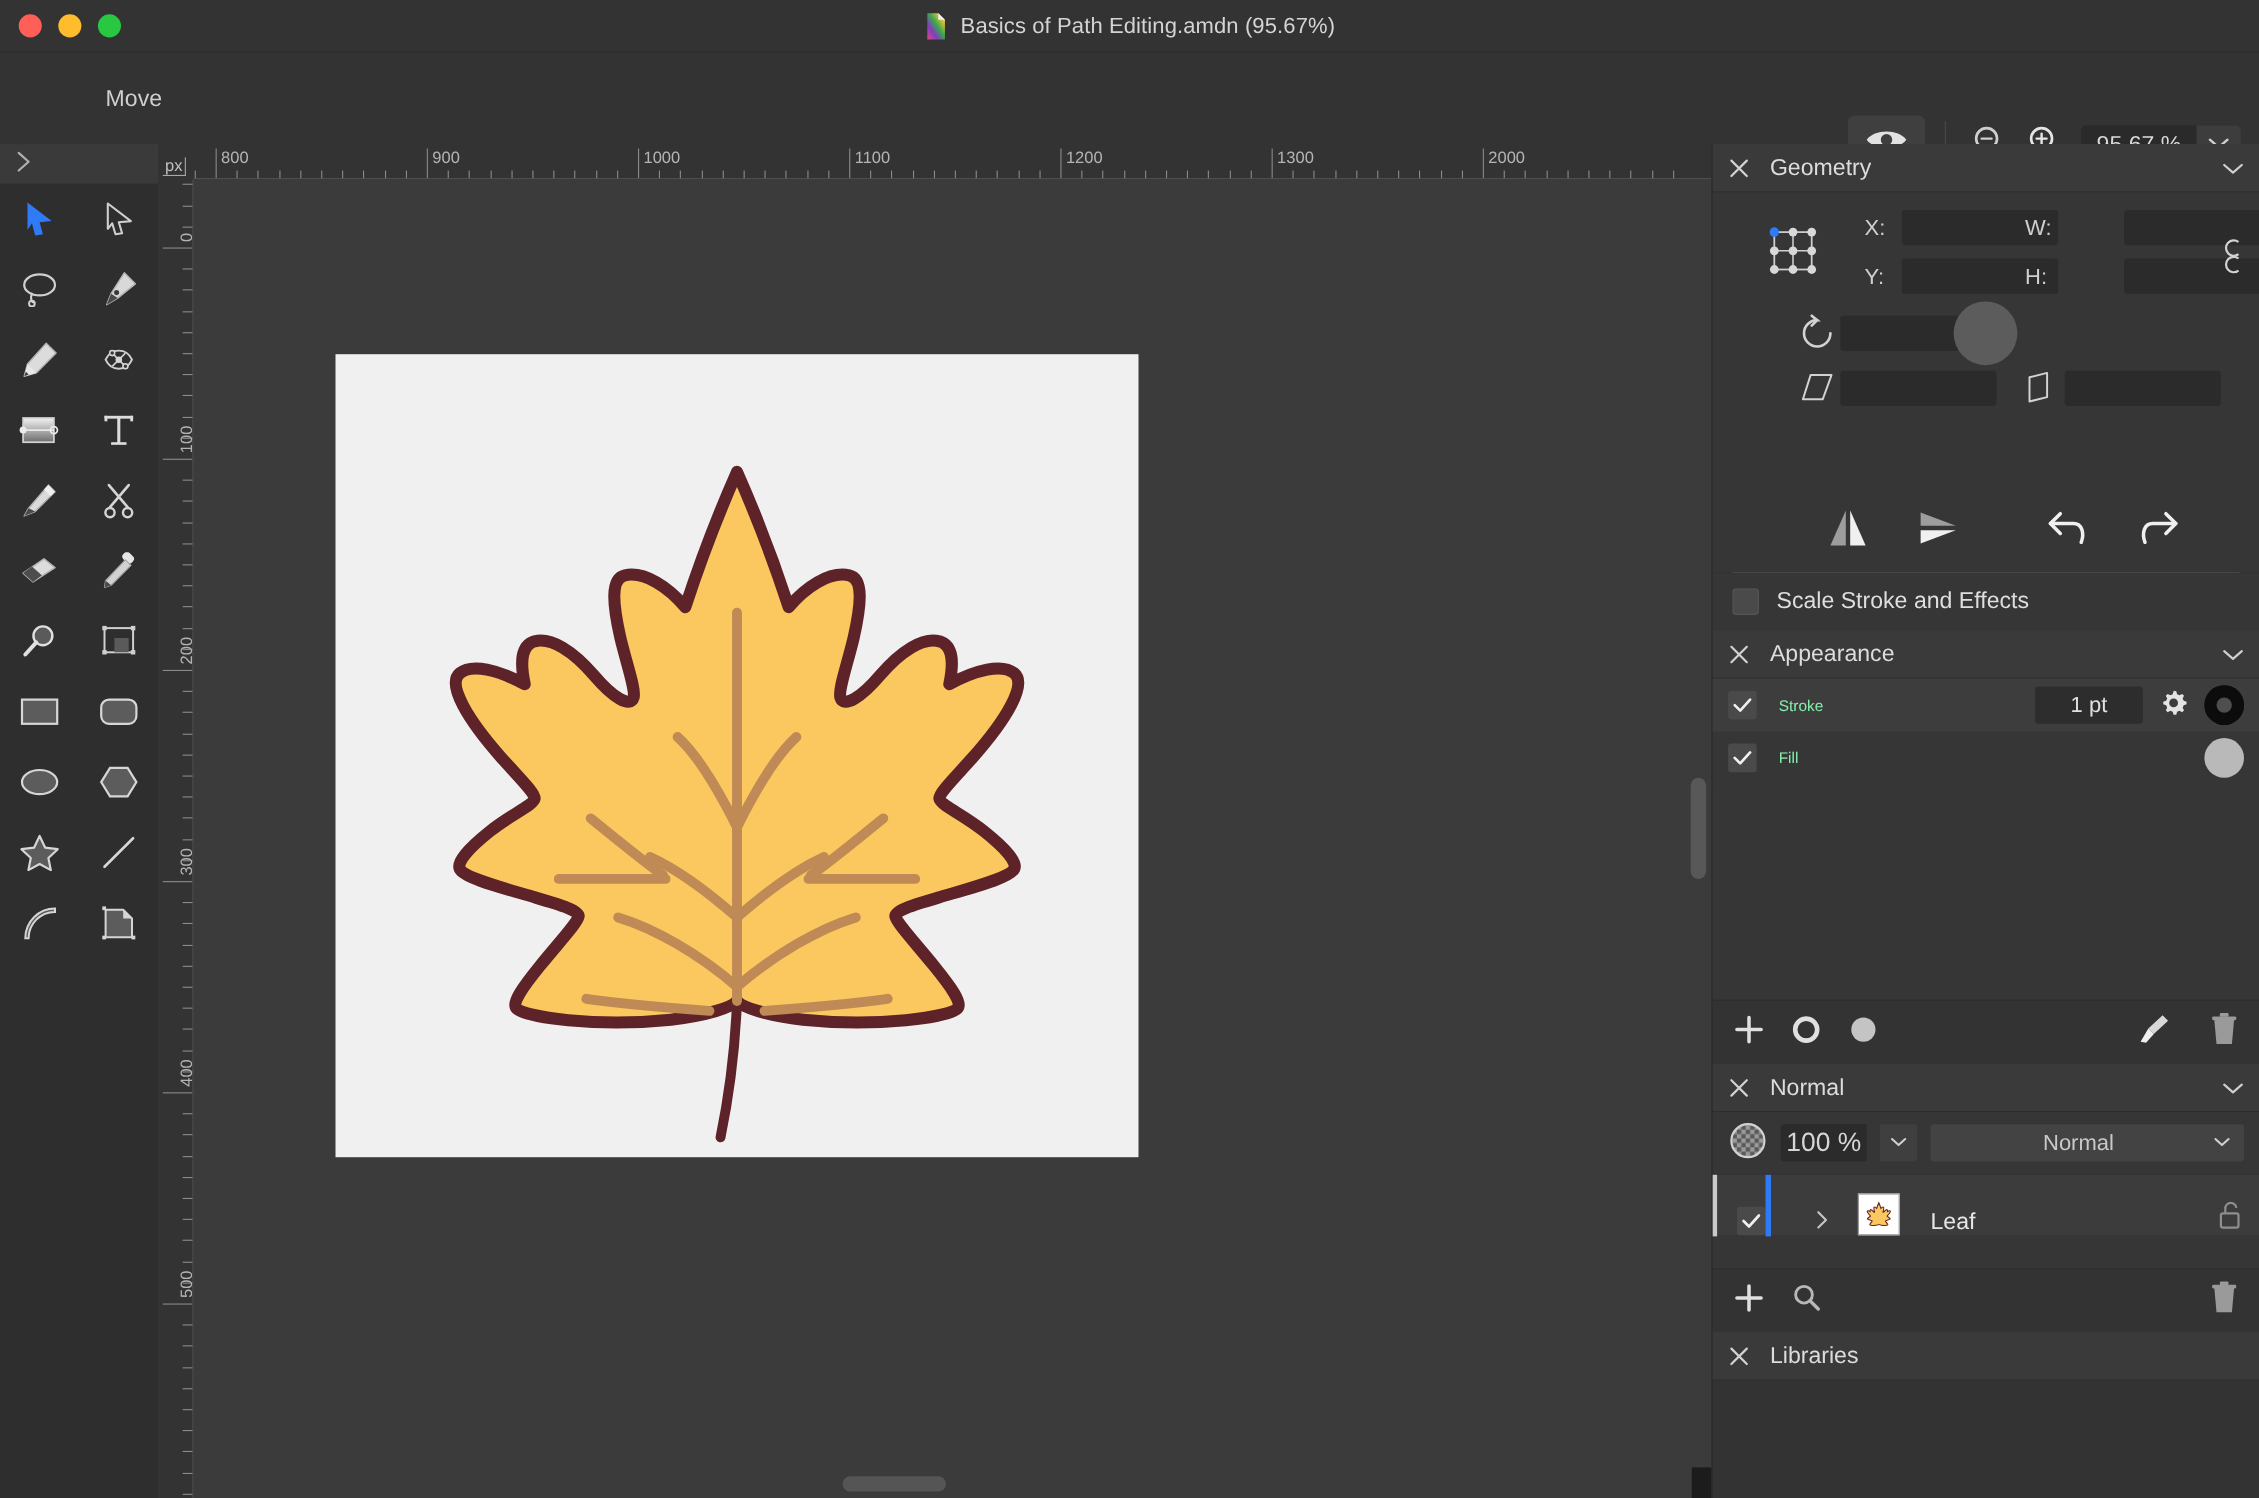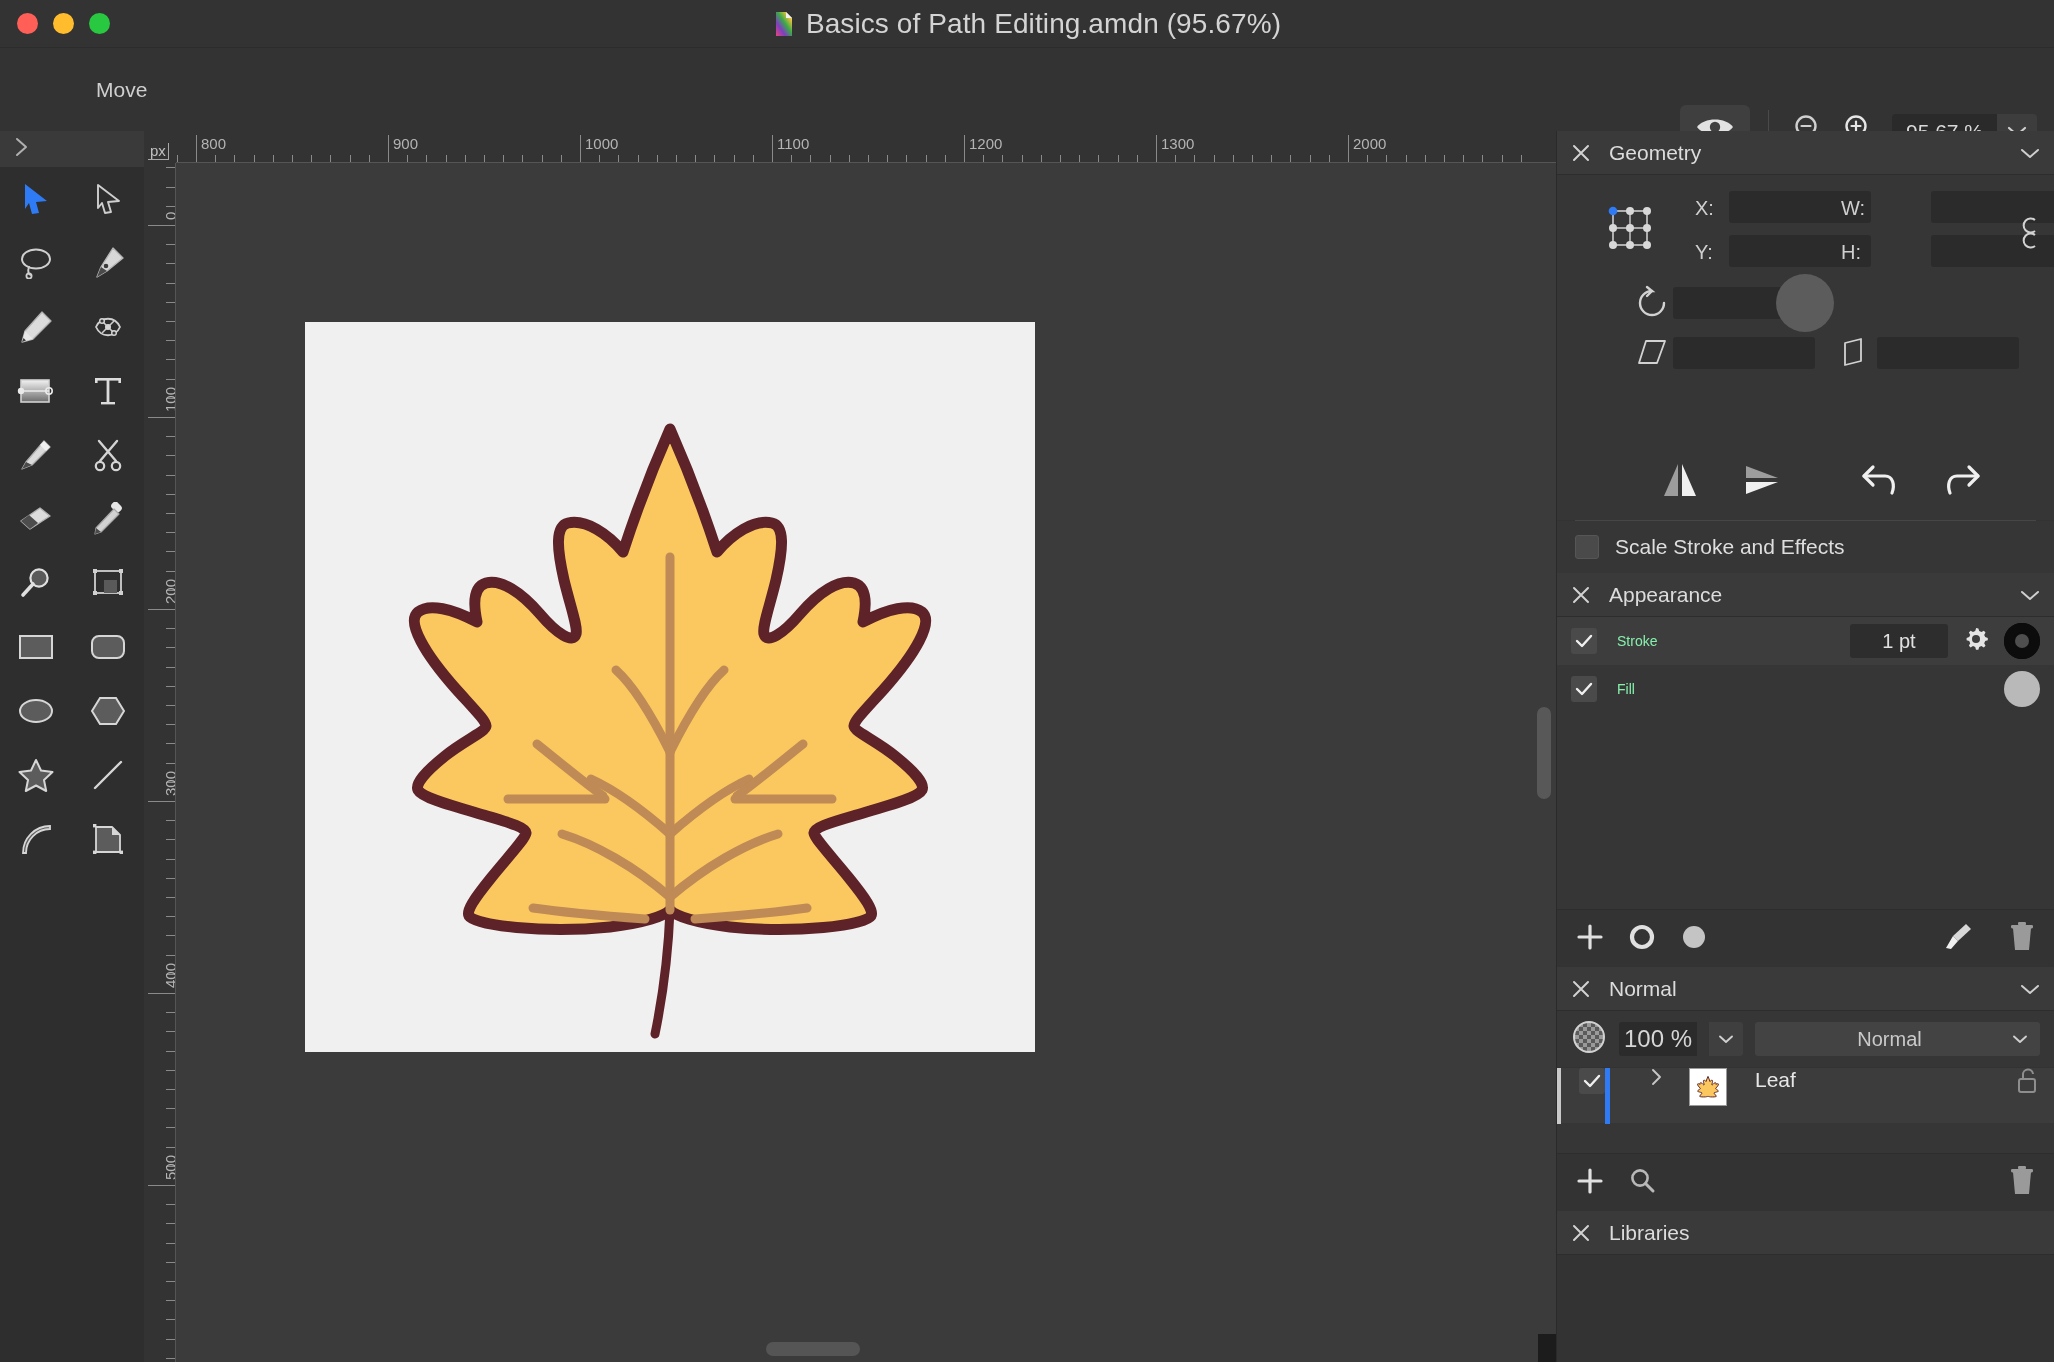--- a/index.html
+++ b/index.html
@@ -20,21 +20,21 @@
   }
   .traffic { position: absolute; top: 13px; width: 21px; height: 21px; border-radius: 50%; }
   #tl-close { left: 17px; background: #ff5f57; }
   #tl-min   { left: 53px; background: #ffbd2e; }
   #tl-max   { left: 89px; background: #28c840; }
   #title-wrap {
     position: absolute; left: 0; top: 0; width: 2054px; height: 48px;
     display: flex; align-items: center; justify-content: center; gap: 11px;
   }
   #app-doc-icon { width: 22px; height: 26px; position: relative; }
-  #title-text { font-size: 28px; color: #d4d4d4; letter-spacing: .1px; }
+  #title-text { font-size: 20px; color: #d4d4d4; letter-spacing: .1px; }
 
   
   #optionsbar {
     position: absolute; left: 0; top: 48px; width: 1774px; height: 83px;
     background: #333333;
   }
   #move-label { position: absolute; left: 96px; top: 30px; font-size: 21px; color: #cfcfcf; }
   #preview-btn {
     position: absolute; left: 1680px; top: 57px; width: 70px; height: 48px;
     background: #3f3f3f; border-radius: 6px;
@@ -200,21 +200,21 @@
     width: 34px; height: 34px; background: #3f3f3f; border-radius: 0 3px 3px 0;
     display: flex; align-items: center; justify-content: center;
   }
   #blend-select {
     flex: 1; height: 34px; background: #434343; border-radius: 3px;
     display: flex; align-items: center; justify-content: space-between;
     padding: 0 12px; margin-right: 14px;
   }
   #blend-label { font-size: 20px; color: #c9c9c9; flex: 1; text-align: center; }
   #layer-row {
-    height: 56px; background: #3c3c3c; display: flex; align-items: flex-start;
+    height: 56px; background: #3c3c3c; display: flex; align-items: flex-end;
     padding-left: 12px; border-top: 1px solid #333; position: relative; gap: 12px;
   }
   #layer-sel-bar { position: absolute; left: 0; top: 0; width: 4px; height: 56px; background: #c9c9c9; }
   #layer-blue-bar { position: absolute; left: 48px; top: 0; width: 5px; height: 56px; background: #2f7bf6; }
   #layer-expand { width: 34px; display: flex; align-items: center; justify-content: center; margin-left: 22px; }
   #layer-thumb {
     width: 38px; height: 38px; background: #ffffff; border: 1px solid #9a9a9a;
     display: flex; align-items: center; justify-content: center; margin-left: 4px;
   }
   #layer-name { font-size: 21px; color: #e6e6e6; margin-left: 16px; flex: 1; }

